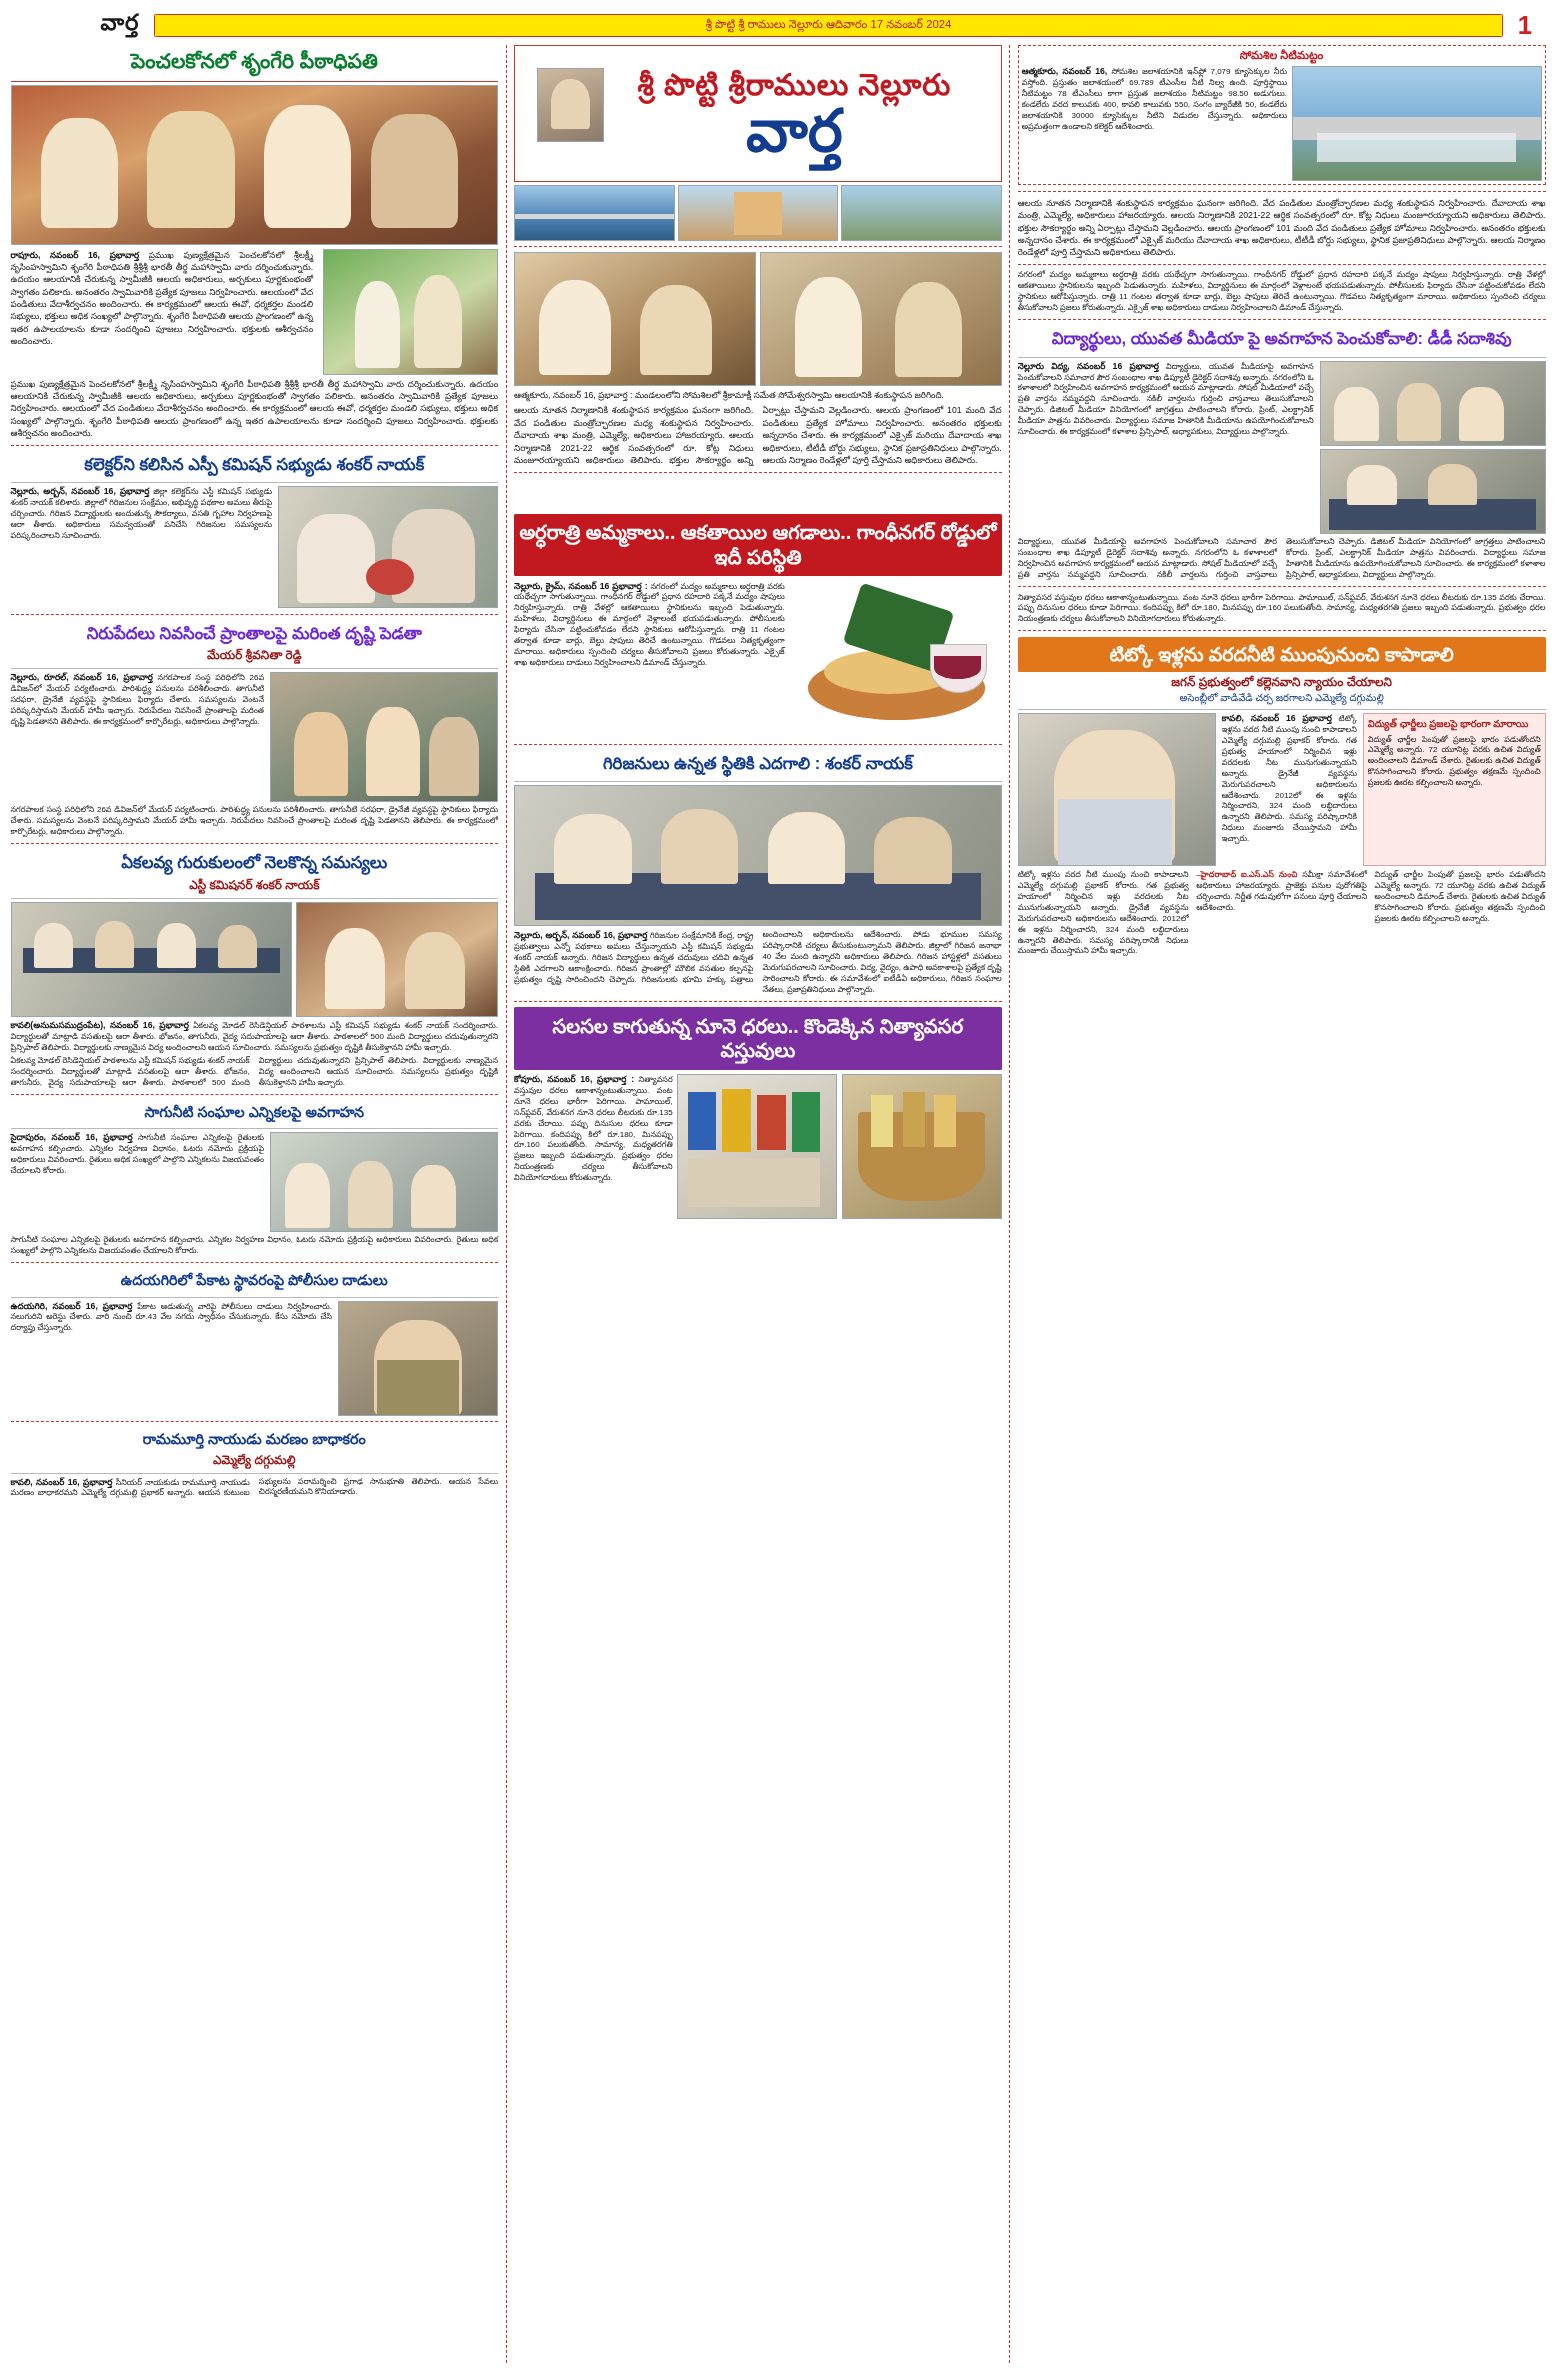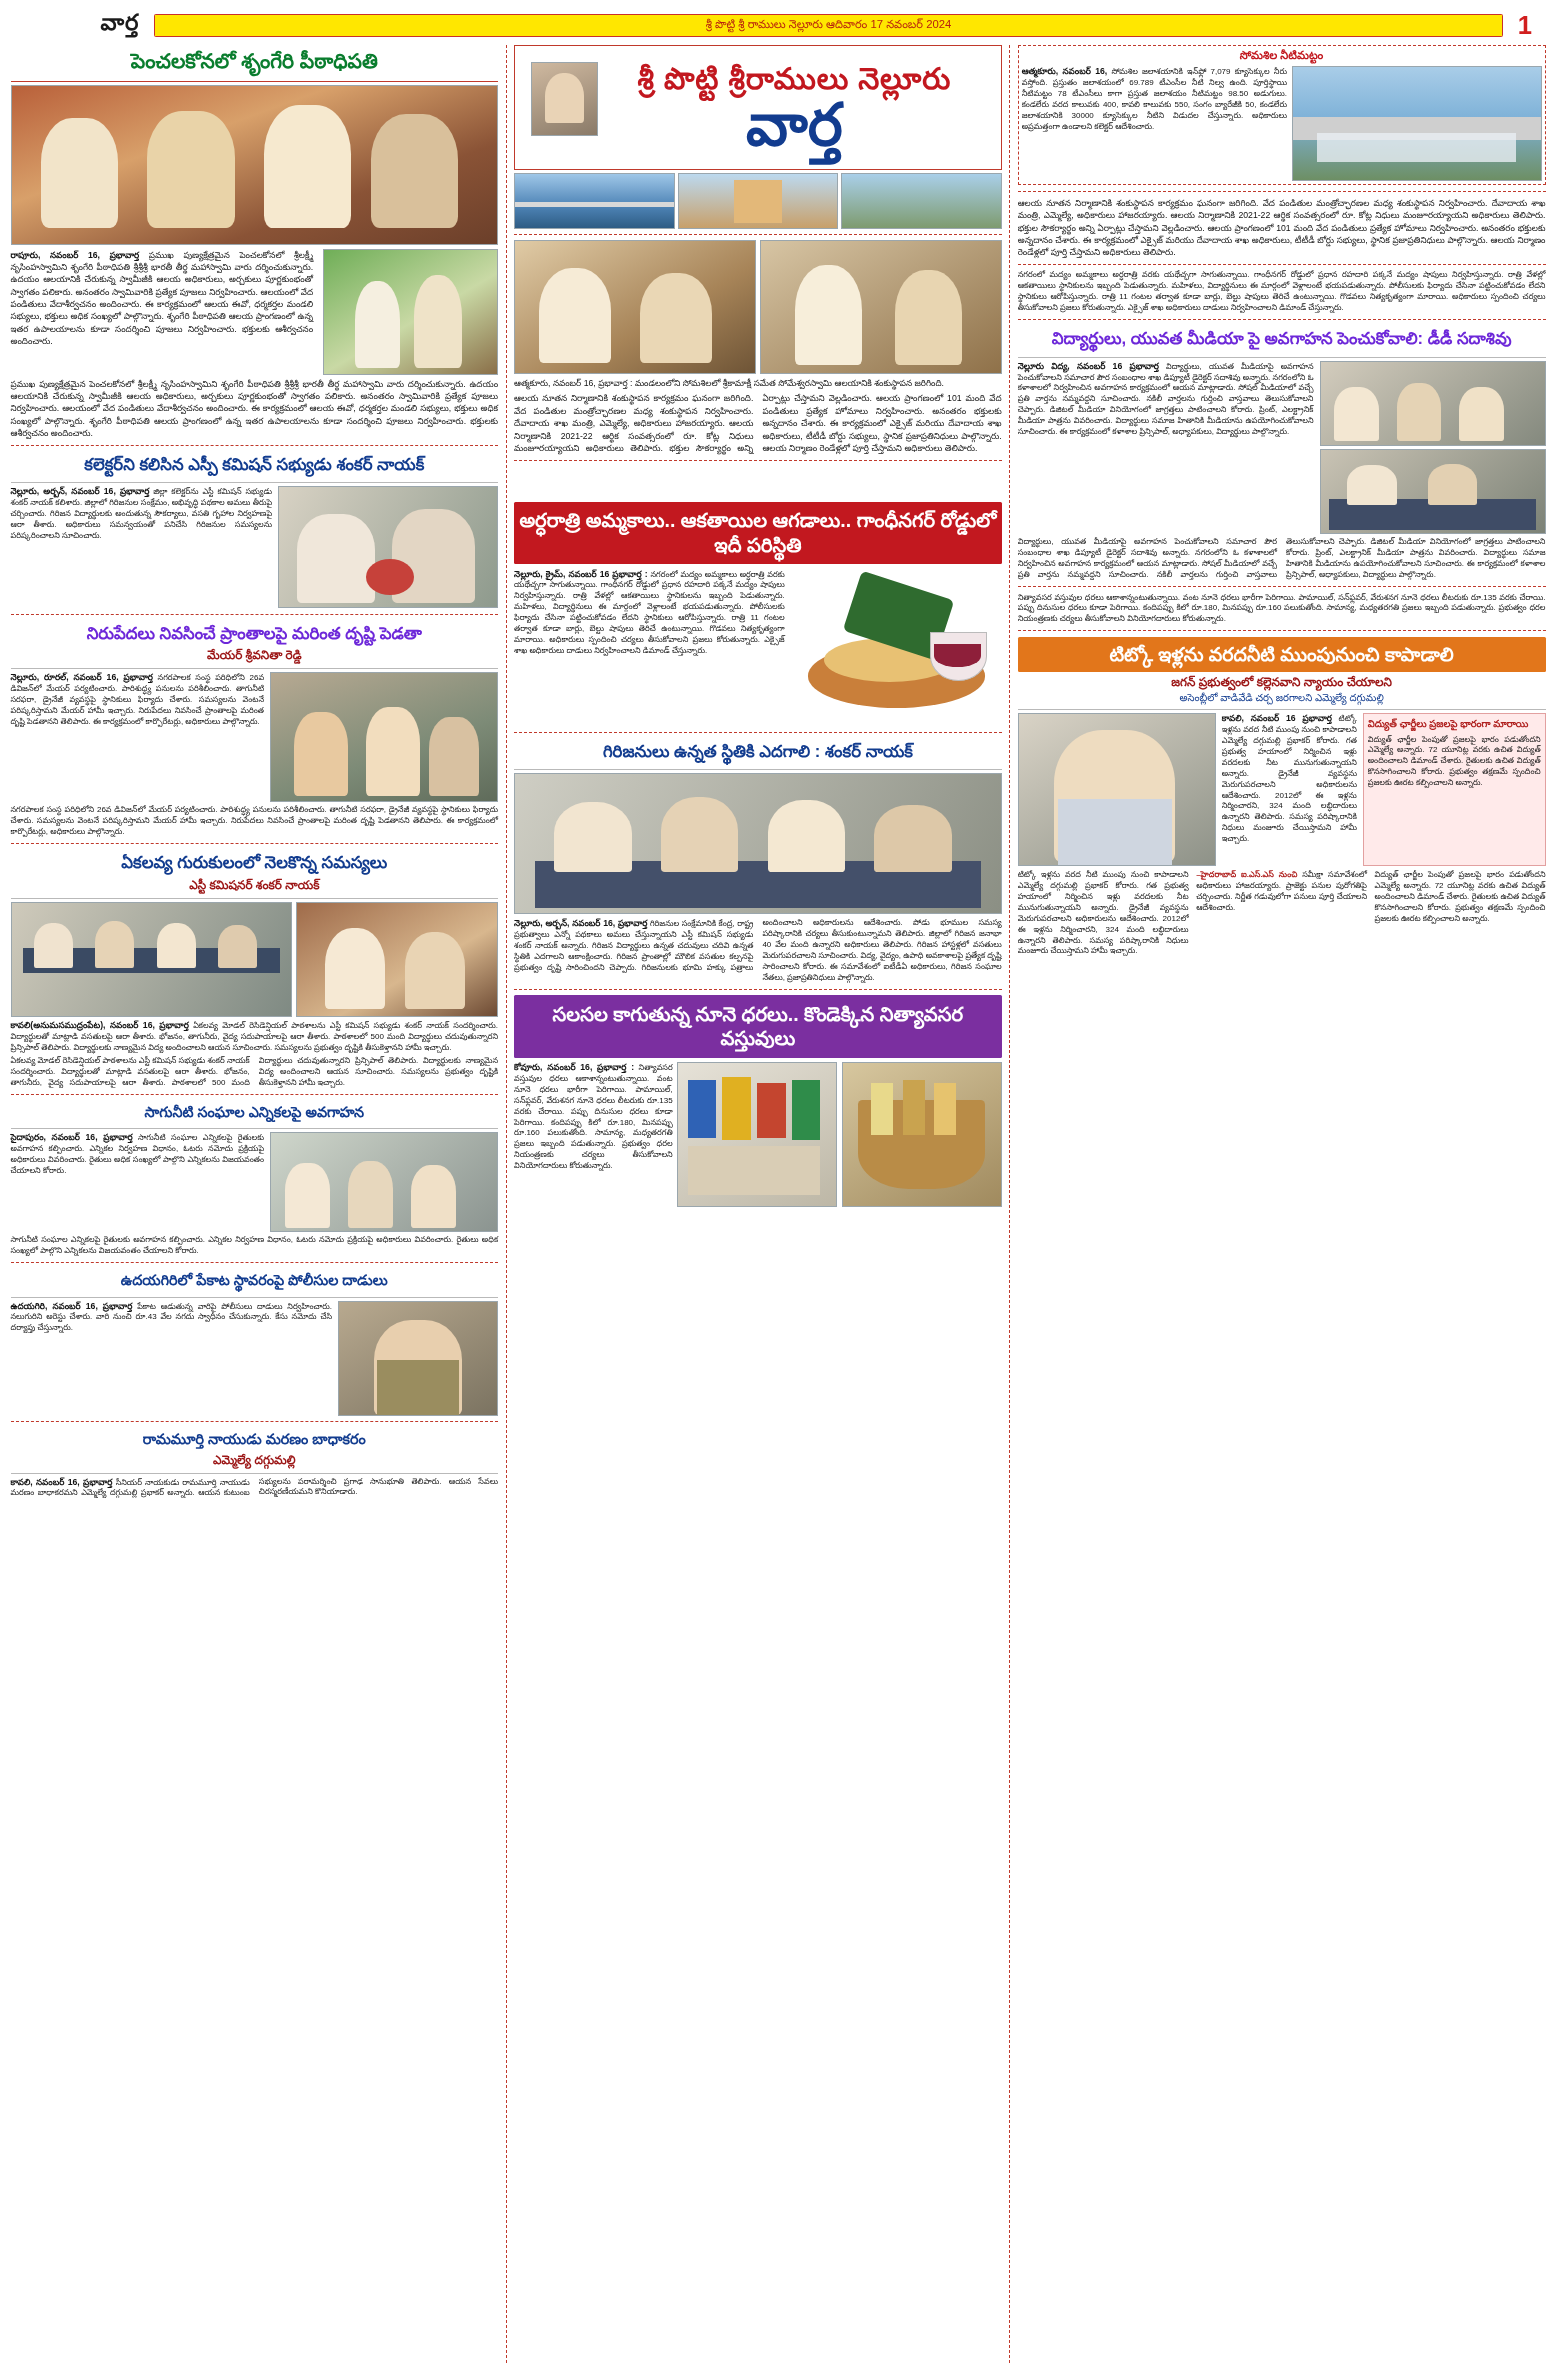--- a/index.html
+++ b/index.html
@@ -59,21 +59,21 @@
     color:#ffffff;background:#e2761b;font-size:19px;padding:6px 4.5px;border-radius:1.5px;
   }
   .hl.sm{font-size:16.6px;}
   .hl.xs{font-size:14.3px;}
   .rule-red{border-top:1.5px solid #c0392b;margin:3px 0;}
   .rule-thin{border-top:0.8px solid #b9b9b9;margin:3px 0;}
   
   .two-col-text{column-count:2;column-gap:9px;}
   
   .masthead{
-    border:1.5px solid #c0392b;padding:16px;display:flex;gap:6px;align-items:stretch;
+    border:1.5px solid #c0392b;padding:22px;display:flex;gap:6px;align-items:stretch;
     background:#fff;
   }
   .mast-main{flex:1;text-align:center;}
   .mast-title{
     color:#c2181f;font-size:30px;font-weight:bold;letter-spacing:0.8px;line-height:1.1;
   }
   .mast-varta{
     color:#123c8f;font-size:59px;font-weight:bold;line-height:.95;margin-top:1.5px;
   }
   .mast-photo-row{display:flex;gap:3px;margin-top:3px;}

